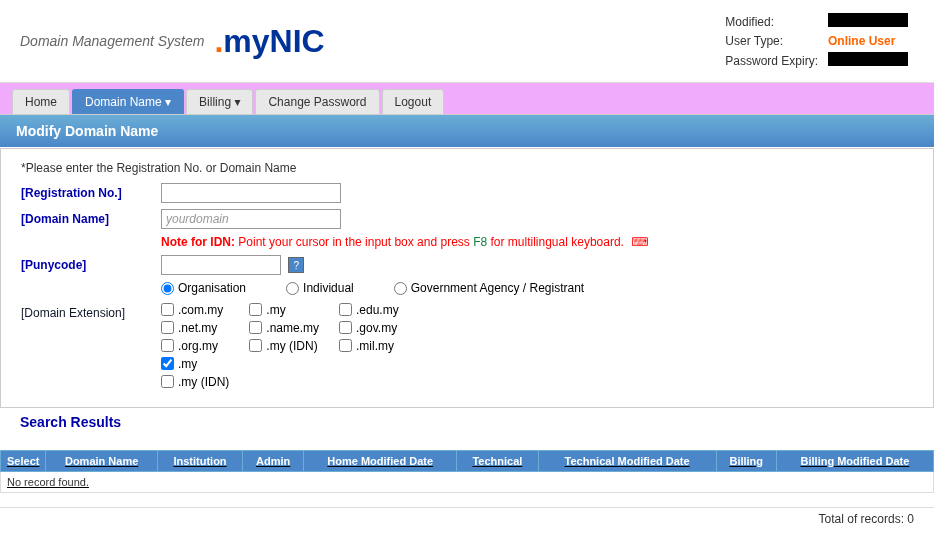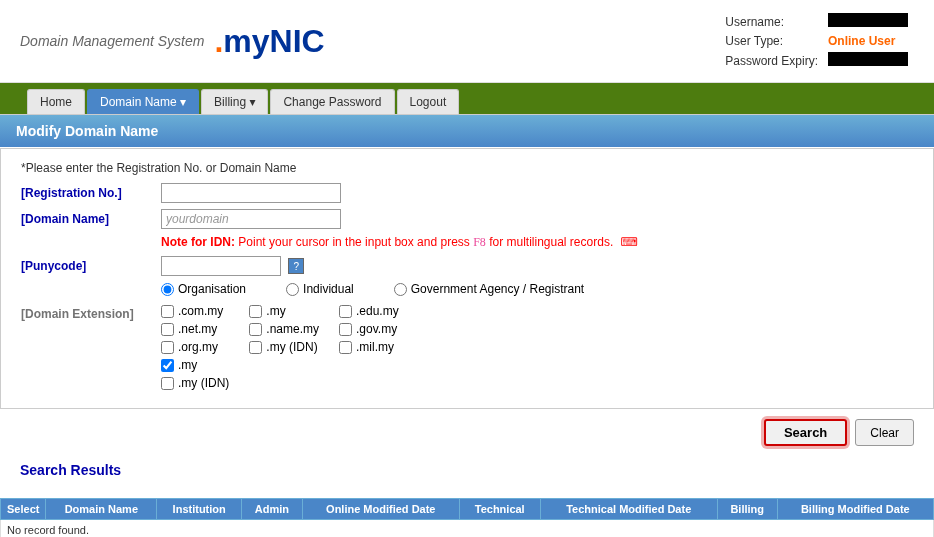--- a/index.html
+++ b/index.html
@@ -8,21 +8,21 @@
     
     .header { display: flex; align-items: center; justify-content: space-between; padding: 10px 20px; border-bottom: 1px solid #ddd; }
     .logo { display: flex; align-items: center; gap: 10px; }
     .user-info { font-size: 12px; text-align: left; }
     .user-info table td { padding: 1px 4px; }
     .user-info .label { color: #333; }
     .user-info .online-user { color: #ff6600; font-weight: bold; }
     .user-info .black-box { background: #000; color: #000; display: inline-block; width: 80px; height: 14px; }
 
     
-    .nav { background: #4d7c0f; border-bottom: 1px solid #ccc; padding: 0 27px; display: flex; align-items: center; gap: 2px; padding-top: 6px; }
+    .nav { background: #f0abfc; border-bottom: 1px solid #ccc; padding: 0 12px; display: flex; align-items: center; gap: 2px; padding-top: 6px; }
     .nav-item { padding: 5px 12px; border: 1px solid #ccc; border-bottom: none; background: #e8e8e8; cursor: pointer; font-size: 12px; border-radius: 3px 3px 0 0; color: #333; text-decoration: none; display: inline-block; }
     .nav-item.active { background: #4a86c8; color: #fff; border-color: #4a86c8; }
     .nav-item.dropdown::after { content: " ▾"; }
 
     
     .content { padding: 0; }
 
     
     .section-header { background: linear-gradient(to bottom, #6aaed6, #4a86c8); padding: 8px 16px; color: #fff; font-size: 14px; font-weight: bold; margin-bottom: 1px; }
 
@@ -40,62 +40,62 @@
 
     
     .punycode-help { display: inline-block; width: 16px; height: 16px; background: #4a86c8; color: #fff; font-size: 10px; text-align: center; line-height: 16px; border: 1px solid #666; cursor: pointer; margin-left: 4px; }
 
     
     .radio-group { display: flex; gap: 40px; margin-left: 140px; margin-bottom: 8px; }
     .radio-group label { display: flex; align-items: center; gap: 4px; cursor: pointer; }
 
     
     .ext-row { display: flex; align-items: flex-start; margin-bottom: 6px; }
-    .ext-label { width: 140px; font-weight: bold; color: #737373; font-size: 12px; padding-top: 3px; flex-shrink: 0; }
+    .ext-label { width: 140px; font-weight: normal; color: #0f172a; font-size: 12px; padding-top: 3px; flex-shrink: 0; }
     .ext-cols { display: flex; gap: 20px; }
     .ext-col { display: flex; flex-direction: column; gap: 4px; }
-    .ext-col label { display: flex; align-items: center; gap: 4px; cursor: pointer; font-size: 12px; }
+    .ext-col label { display: flex; align-items: flex-start; gap: 4px; cursor: pointer; font-size: 12px; }
     .ext-col input[type="checkbox"] { margin: 0; }
 
     
     .btn-row { display: flex; justify-content: flex-end; gap: 8px; margin: 10px 20px; }
     .btn-search { background: #f0f0f0; border: 2px solid #cc0000; padding: 4px 18px; font-size: 13px; font-weight: bold; cursor: pointer; border-radius: 3px; box-shadow: 0 0 0 3px rgba(204,0,0,0.3); }
     .btn-clear { background: #f0f0f0; border: 1px solid #999; padding: 4px 14px; font-size: 12px; cursor: pointer; border-radius: 3px; }
 
     
     .results-section { margin: 0 0 0 0; }
     .results-title { color: #00a; font-size: 14px; font-weight: bold; padding: 6px 20px; }
 
     
     .results-table { width: calc(100% - 0px); margin: 0; border-collapse: collapse; }
     .results-table th { background: #4a86c8; color: #fff; padding: 4px 6px; font-size: 11px; border: 1px solid #6aaed6; text-align: center; }
     .results-table td { padding: 4px 6px; font-size: 11px; border: 1px solid #ddd; }
     .results-table tr.empty td { color: #333; }
 
     .total-row { text-align: right; padding: 4px 20px; font-size: 12px; color: #333; border-top: 1px solid #ddd; }
 
     
-    .table-wrapper { padding: 14px 0; }
+    .table-wrapper { padding: 14px 0; text-decoration: underline; }
     .select-col { width: 40px; text-align: center; }
   </style>
 </head>
 <body>
 
 <div class="header">
   <div class="logo">
     <div style="font-size:14px;color:#666;font-style:italic;">Domain Management System</div>
     <div style="font-size:32px; font-weight:bold; color:#003399;">
       <span style="color:#ff6600;">.</span><span>myNIC</span>
     </div>
   </div>
   <div class="user-info">
     <table>
       <tbody>
           <tr>
-        <td class="label">Username:</td>
+        <td class="label">Modified:</td>
         <td><div class="black-box"></div></td>
       </tr>
       <tr>
         <td class="label">User Type:</td>
         <td><span class="online-user">Online User</span></td>
       </tr>
       <tr>
         <td class="label">Password Expiry:</td>
         <td><div class="black-box"></div></td>
       </tr>
@@ -132,22 +132,22 @@
     <div class="form-row">
       <div class="form-label">[Domain Name]</div>
       <div class="form-input">
         <input type="text" placeholder="yourdomain" style="">
       </div>
     </div>
 
     <div class="idn-note">
       <strong>Note for IDN:</strong>
       <span> Point your cursor in the input box and press </span>
-      <span style="color:#ec4899;font-family:Liberation Serif, serif;">F8</span>
-      <span> for multilingual records.</span>
+      <span style="color:#15803d;">F8</span>
+      <span> for multilingual keyboard.</span>
       <span style="margin-left:4px;">⌨</span>
     </div>
 
     <div class="form-row">
       <div class="form-label">[Punycode]</div>
       <div class="form-input">
         <input type="text" style="width: 120px;">
         <span class="punycode-help">?</span>
       </div>
     </div>
@@ -218,36 +218,32 @@
           <label>
               <input type="checkbox" style="">
               <span>.mil.my</span>
             </label>
         </div>
       </div>
     </div>
 
   </div>
 
-  <div class="btn-row">
-    <button class="btn-search">Search</button>
-    <button class="btn-clear">Clear</button>
-  </div>
 
   <div class="results-section">
     <div class="results-title">Search Results</div>
     <div class="table-wrapper">
       <table class="results-table">
         <thead>
           <tr>
             <th class="select-col">Select</th>
             <th>Domain Name</th>
             <th>Institution</th>
             <th>Admin</th>
-            <th>Online Modified Date</th>
+            <th>Home Modified Date</th>
             <th>Technical</th>
             <th>Technical Modified Date</th>
             <th>Billing</th>
             <th>Billing Modified Date</th>
           </tr>
         </thead>
         <tbody>
           <tr class="empty">
             <td colspan="9">No record found.</td>
           </tr>

